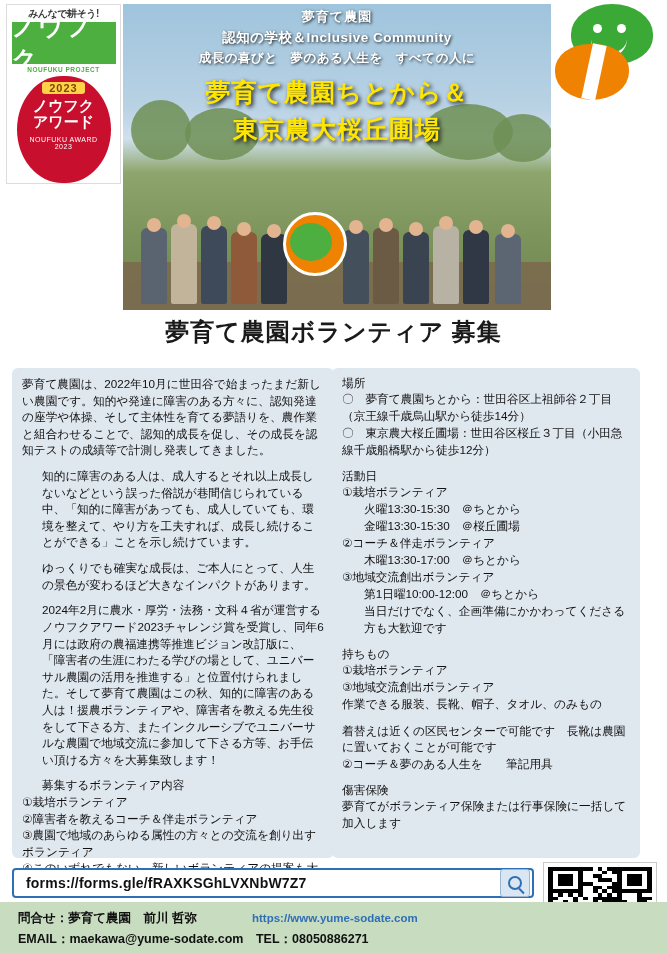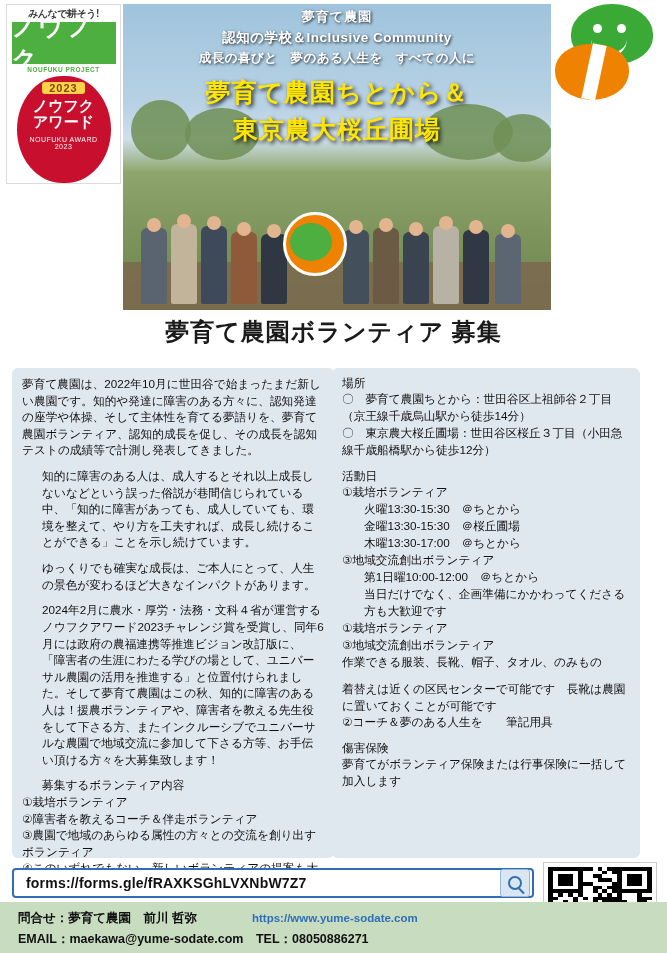--- a/index.html
+++ b/index.html
@@ -221,45 +221,47 @@
       <div class="bm-eye" style="left:72px;"></div>
       <div class="bm-smile"></div>
       <div class="bm-orange"></div>
       <div class="bm-leafgap"></div>
     </div>
   </div>
 
   <div class="section-title">夢育て農園ボランティア 募集</div>
 
   <div class="panel panel-left">
-    <p class="ptext">夢育て農園は、2022年10月に世田谷で始まったまだ新しい農園です。知的や発達に障害のある方々に、認知発達の座学や体操、そして主体性を育てる夢語りを、夢育て農園ボランティア、認知的成長を促し、その成長を認知テストの成績等で計測し発表してきました。</p>
+    <p class="ptext">夢育て農園は、2022年10月に世田谷で始まったまだ新しい農園です。知的や発達に障害のある方々に、認知発達の座学や体操、そして主体性を育てる夢語りを、農作業と組合わせることで、認知的成長を促し、その成長を認知テストの成績等で計測し発表してきました。</p>
     <p class="ptext gap">知的に障害のある人は、成人するとそれ以上成長しないなどという誤った俗説が巷間信じられている中、「知的に障害があっても、成人していても、環境を整えて、やり方を工夫すれば、成長し続けることができる」ことを示し続けています。</p>
     <p class="ptext gap">ゆっくりでも確実な成長は、ご本人にとって、人生の景色が変わるほど大きなインパクトがあります。</p>
     <p class="ptext gap">2024年2月に農水・厚労・法務・文科４省が運営するノウフクアワード2023チャレンジ賞を受賞し、同年6月には政府の農福連携等推進ビジョン改訂版に、「障害者の生涯にわたる学びの場として、ユニバーサル農園の活用を推進する」と位置付けられました。そして夢育て農園はこの秋、知的に障害のある人は！援農ボランティアや、障害者を教える先生役をして下さる方、またインクルーシブでユニバーサルな農園で地域交流に参加して下さる方等、お手伝い頂ける方々を大募集致します！</p>
     <p class="ptext gap">募集するボランティア内容</p>
     <p class="ptext">①栽培ボランティア</p>
     <p class="ptext">②障害者を教えるコーチ＆伴走ボランティア</p>
     <p class="ptext">③農園で地域のあらゆる属性の方々との交流を創り出すボランティア</p>
     <p class="ptext">④このいずれでもない、新しいボランティアの提案も大募集</p>
   </div>
 
   <div class="panel panel-right">
     <p class="rhead">場所</p>
     <p class="rline">〇　夢育て農園ちとから：世田谷区上祖師谷２丁目（京王線千歳烏山駅から徒歩14分）</p>
     <p class="rline">〇　東京農大桜丘圃場：世田谷区桜丘３丁目（小田急線千歳船橋駅から徒歩12分）</p>
 
     <p class="rhead blk">活動日</p>
     <p class="rline">①栽培ボランティア</p>
     <p class="rline indent2">火曜13:30-15:30　＠ちとから</p>
     <p class="rline indent2">金曜13:30-15:30　＠桜丘圃場</p>
+    <p class="rline">②コーチ＆伴走ボランティア</p>
     <p class="rline indent2">木曜13:30-17:00　＠ちとから</p>
     <p class="rline">③地域交流創出ボランティア</p>
     <p class="rline indent2">第1日曜10:00-12:00　＠ちとから</p>
     <p class="rline indent2">当日だけでなく、企画準備にかかわってくださる方も大歓迎です</p>
 
+    <p class="rhead blk">持ちもの</p>
     <p class="rline">①栽培ボランティア</p>
     <p class="rline">③地域交流創出ボランティア</p>
     <p class="rline">作業できる服装、長靴、帽子、タオル、のみもの</p>
     <p class="rline blk">着替えは近くの区民センターで可能です　長靴は農園に置いておくことが可能です</p>
     <p class="rline">②コーチ＆夢のある人生を　　筆記用具</p>
 
     <p class="rhead blk">傷害保険</p>
     <p class="rline">夢育てがボランティア保険または行事保険に一括して加入します</p>
   </div>
 

